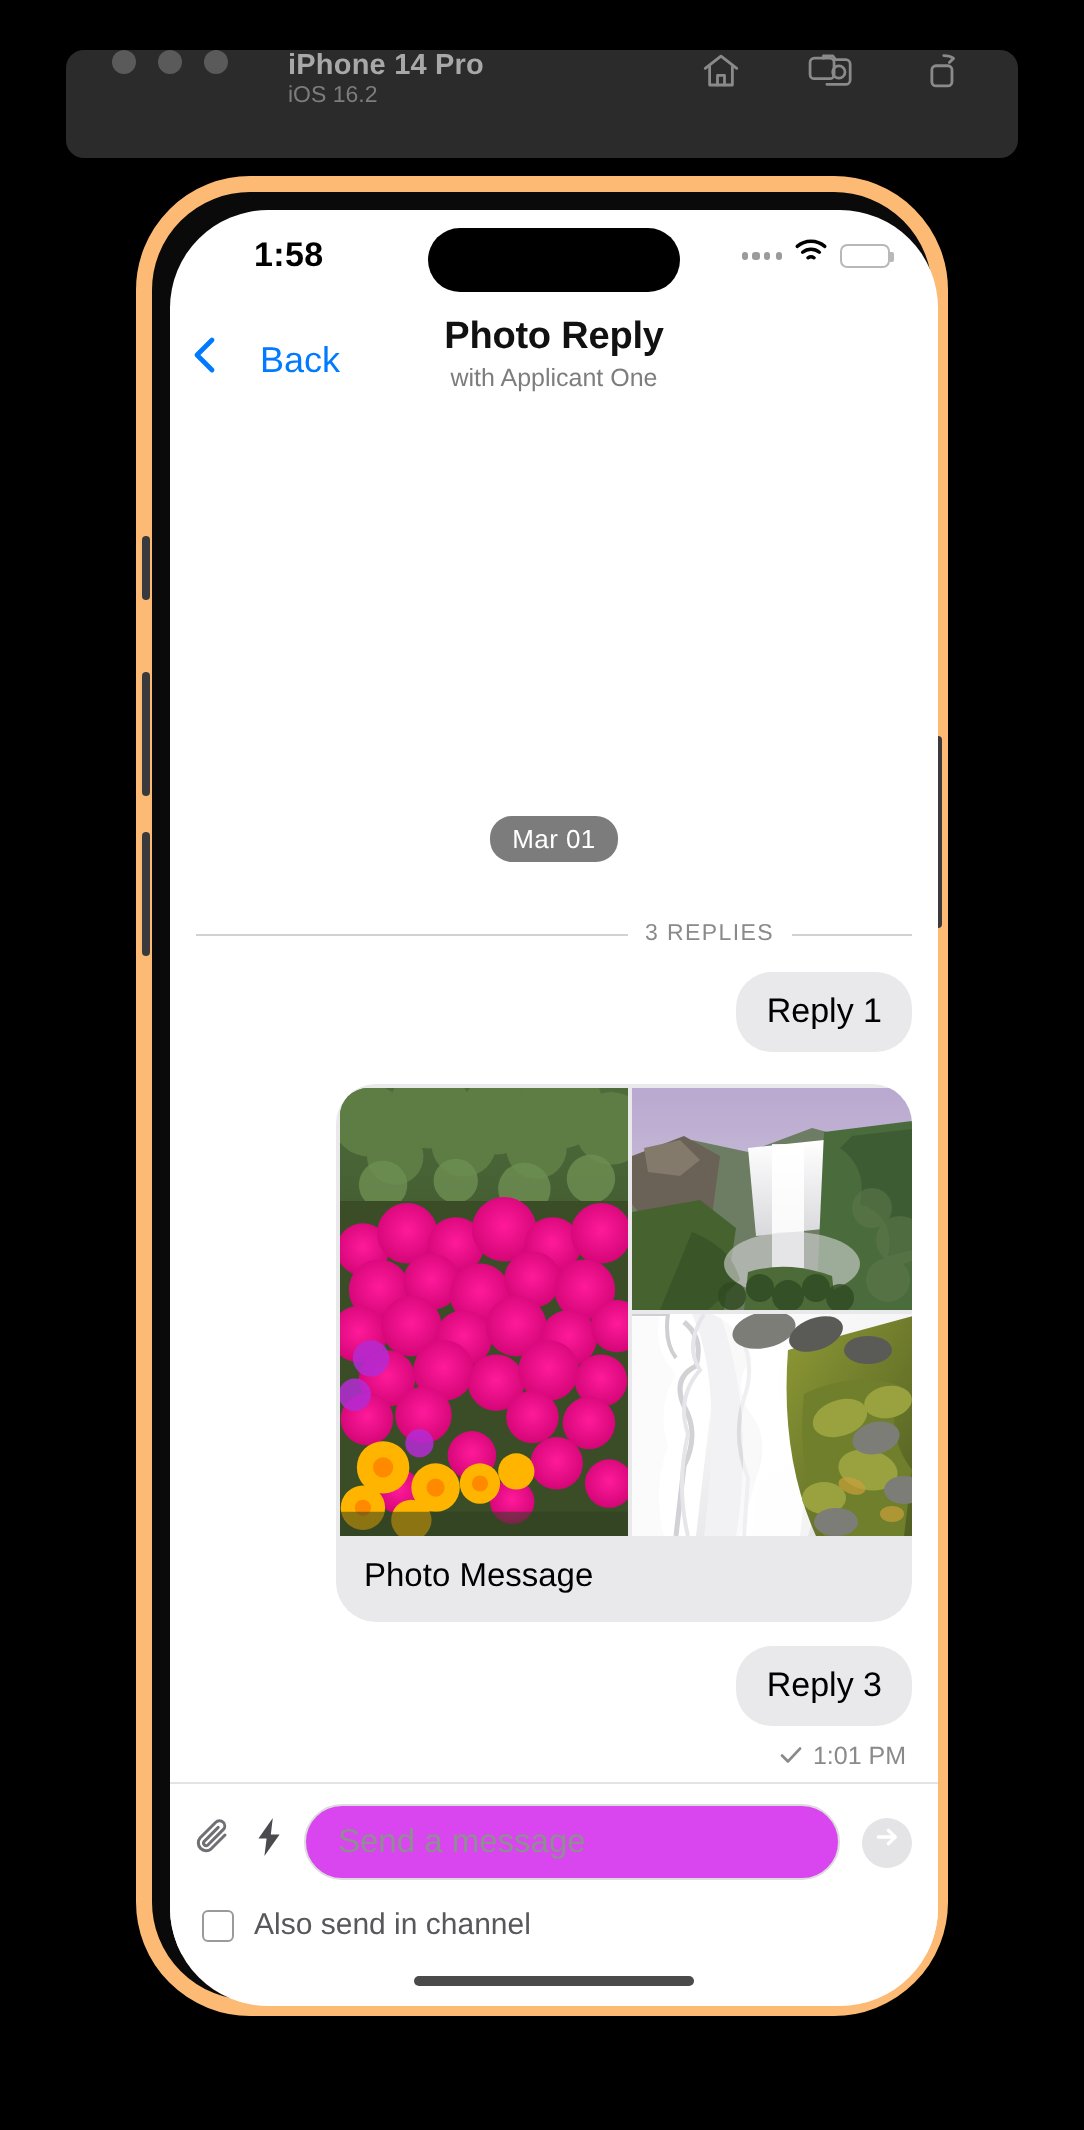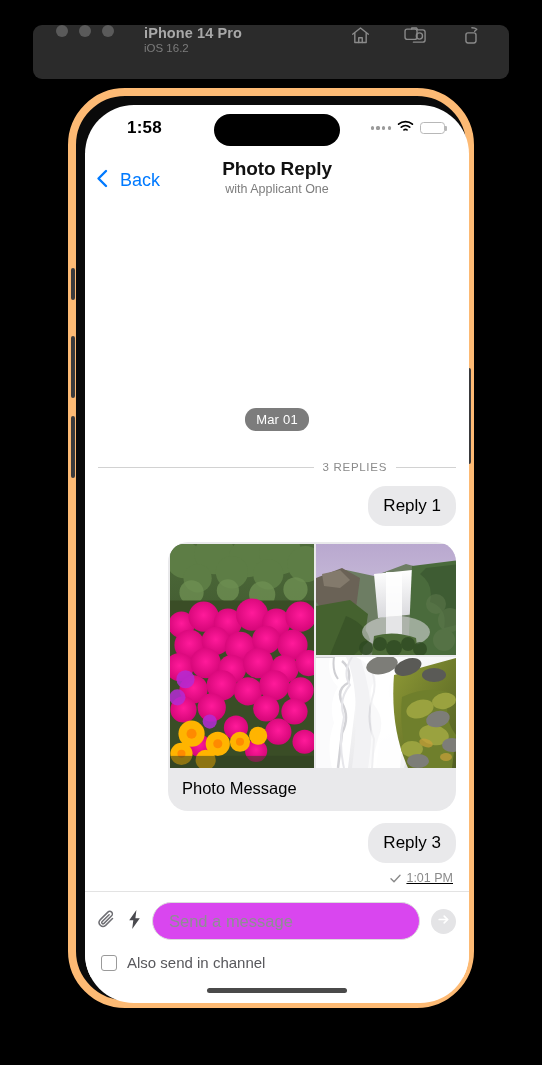--- a/index.html
+++ b/index.html
@@ -77,21 +77,21 @@
     width: 1.8px; height: 4.6px; background: #b8b8b8; border-radius: 0 1px 1px 0;
   }
 
   
   .navbar {
     position: relative; flex: none; height: 54px;
     display: flex; align-items: center;
     background: #fff;
   }
   .back-btn {
-    display: flex; align-items: center; gap: 12px;
+    display: flex; align-items: center; gap: 22px;
     margin-left: 11px; cursor: pointer;
   }
   .back-btn .chev { display: block; }
   .back-label { font-size: 18px; color: #007AFF; }
   .nav-center {
     position: absolute; left: 0; right: 0; top: 5px;
     text-align: center; pointer-events: none;
   }
   .nav-title { font-size: 19px; font-weight: bold; color: #111; letter-spacing: -.1px; }
   .nav-sub { font-size: 12.5px; color: #7d7d7d; margin-top: 2px; }
@@ -138,21 +138,21 @@
   }
   .ph { overflow: hidden; position: relative; }
   .ph.left { grid-row: 1 / span 2; border-radius: 14px 0 0 0; }
   .ph.tr { border-radius: 0 14px 0 0; }
   .ph.br { border-radius: 0; }
   .ph svg { display: block; width: 100%; height: 100%; }
   .photo-caption { font-size: 16.5px; color: #000; padding: 11px 14px 13px 14px; }
 
   .receipt {
     display: flex; justify-content: flex-end; align-items: center; gap: 5px;
-    margin-top: 6px; padding-right: 3px; text-decoration: underline;
+    margin-top: 6px; padding-right: 3px;
   }
   .receipt .t { font-size: 12.5px; color: #8a8a8a; }
 
   
   .composer {
     flex: none; border-top: 1px solid #e3e3e3;
     background: #fff; padding: 10px 13px 6px 13px;
   }
   .composer-row { display: flex; align-items: center; gap: 11px; }
   .comp-icon { cursor: pointer; display: block; flex: none; }

